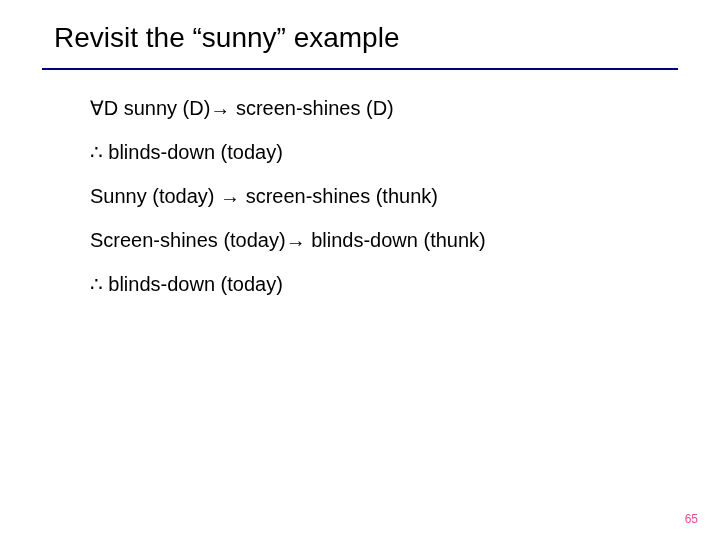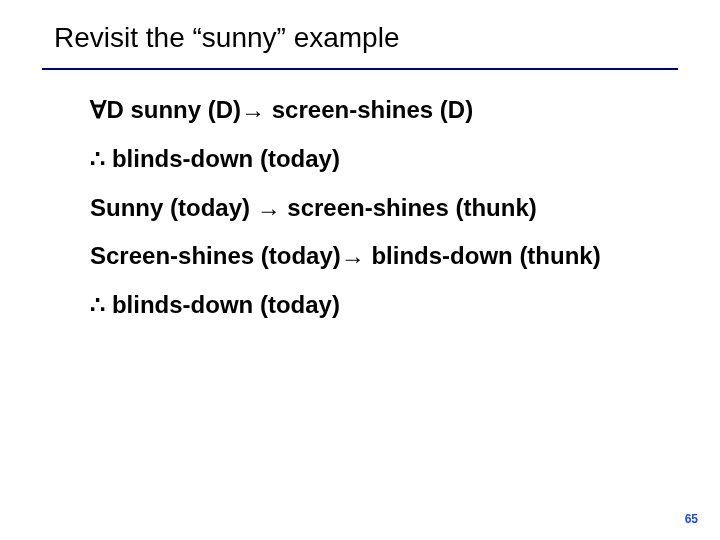--- a/index.html
+++ b/index.html
@@ -34,32 +34,31 @@
     height: 0;
     border-top: 2px solid #000080;
   }
   .body {
     position: absolute;
     left: 90px;
     top: 96px;
     width: 570px;
   }
   .line {
-    font-size: 24px;
-    font-weight: bold;
+    font-size: 20px;
+    font-weight: normal;
     margin-bottom: 20px;
     line-height: 1.2;
   }
   .pagenum {
     position: absolute;
     right: 22px;
     bottom: 14px;
     font-size: 12px;
-    color: #1d4ed8;
-    font-weight: bold;
+    color: #ec4899;
   }
 </style>
 </head>
 <body>
 
 <div class="slide">
 
   <div class="title">Revisit the “sunny” example</div>
 
   <div class="rule"></div>

